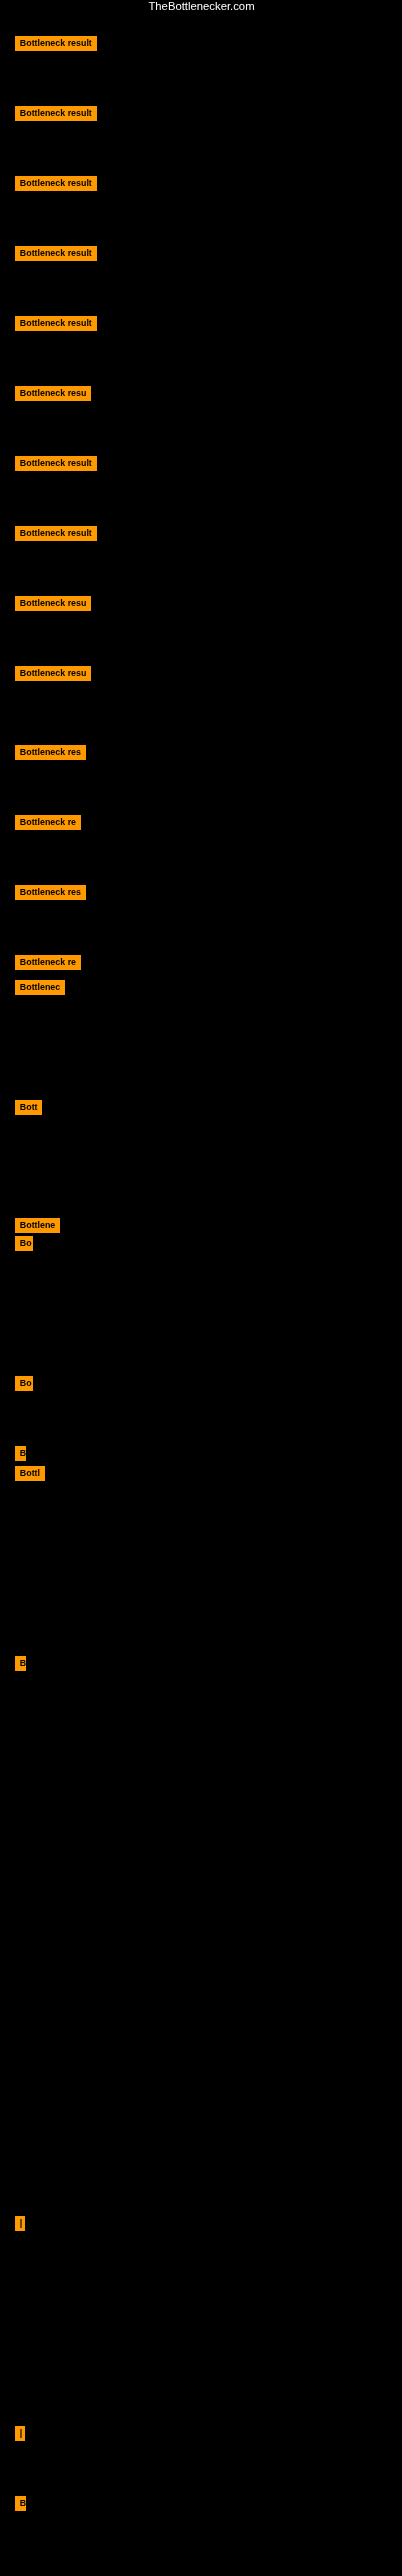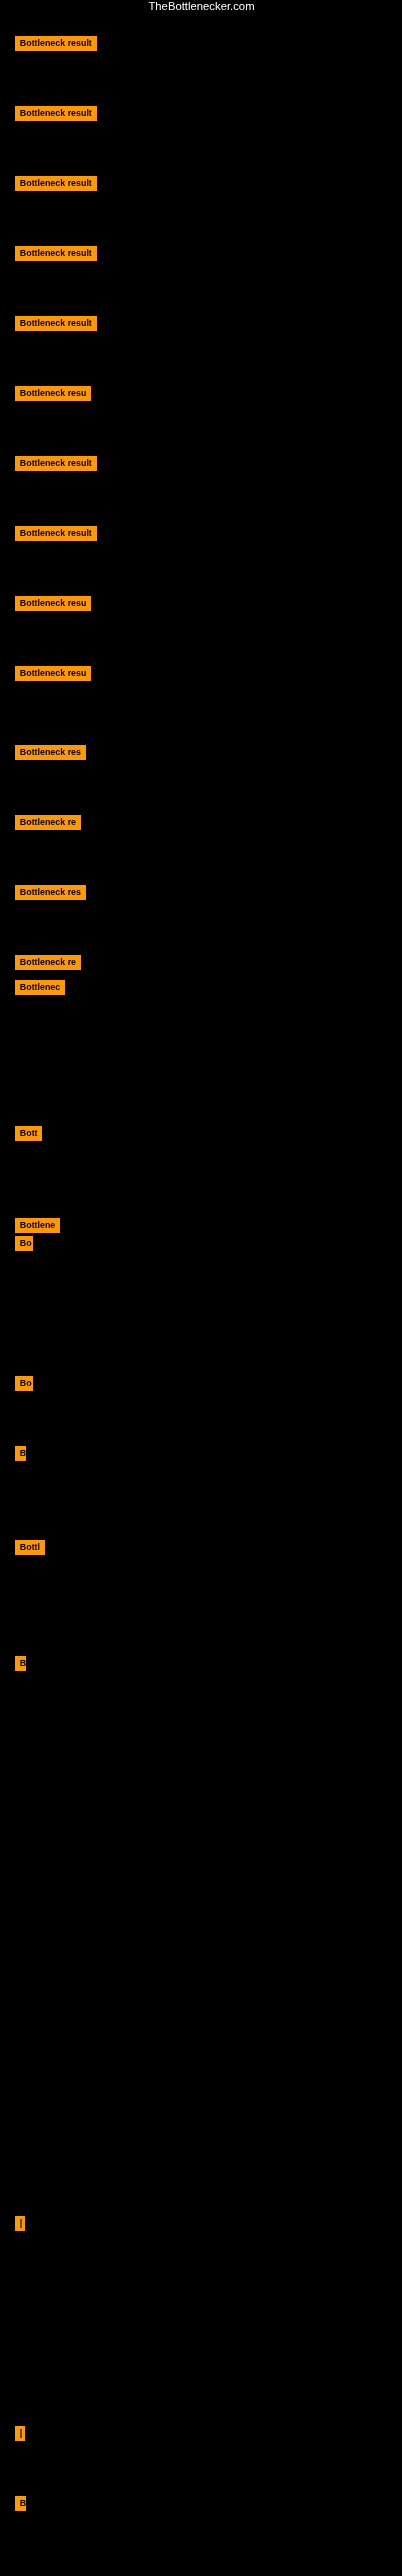--- a/index.html
+++ b/index.html
@@ -52,24 +52,24 @@
     <div class="bottleneck-badge" style="top: 374px; max-width: 87px;">Bottleneck resu</div>
     <div class="bottleneck-badge" style="top: 444px; max-width: 93px;">Bottleneck result</div>
     <div class="bottleneck-badge" style="top: 514px; max-width: 93px;">Bottleneck result</div>
     <div class="bottleneck-badge" style="top: 584px; max-width: 87px;">Bottleneck resu</div>
     <div class="bottleneck-badge" style="top: 654px; max-width: 87px;">Bottleneck resu</div>
     <div class="bottleneck-badge" style="top: 733px; max-width: 81px;">Bottleneck res</div>
     <div class="bottleneck-badge" style="top: 803px; max-width: 74px;">Bottleneck re</div>
     <div class="bottleneck-badge" style="top: 873px; max-width: 81px;">Bottleneck res</div>
     <div class="bottleneck-badge" style="top: 943px; max-width: 71px;">Bottleneck re</div>
     <div class="bottleneck-badge" style="top: 968px; max-width: 56px;">Bottlenec</div>
-    <div class="bottleneck-badge" style="top: 1114px; max-width: 31px;">Bott</div>
+    <div class="bottleneck-badge" style="top: 1088px; max-width: 31px;">Bott</div>
     <div class="bottleneck-badge" style="top: 1206px; max-width: 52px;">Bottlene</div>
     <div class="bottleneck-badge" style="top: 1224px; max-width: 17.7px;">Bo</div>
     <div class="bottleneck-badge" style="top: 1364px; max-width: 17.7px;">Bo</div>
     <div class="bottleneck-badge" style="top: 1434px; max-width: 11.3px;">B</div>
-    <div class="bottleneck-badge" style="top: 1528px; max-width: 34px;">Bottl</div>
+    <div class="bottleneck-badge" style="top: 1454px; max-width: 34px;">Bottl</div>
     <div class="bottleneck-badge" style="top: 1644px; max-width: 11.3px;">B</div>
     <div class="bottleneck-badge" style="top: 2204px; max-width: 6.4px; overflow: hidden;">|</div>
     <div class="bottleneck-badge" style="top: 2414px; max-width: 6.4px; overflow: hidden;">|</div>
     <div class="bottleneck-badge" style="top: 2484px; max-width: 11.3px;">B</div>
   </div>
 
 
 </body></html>

